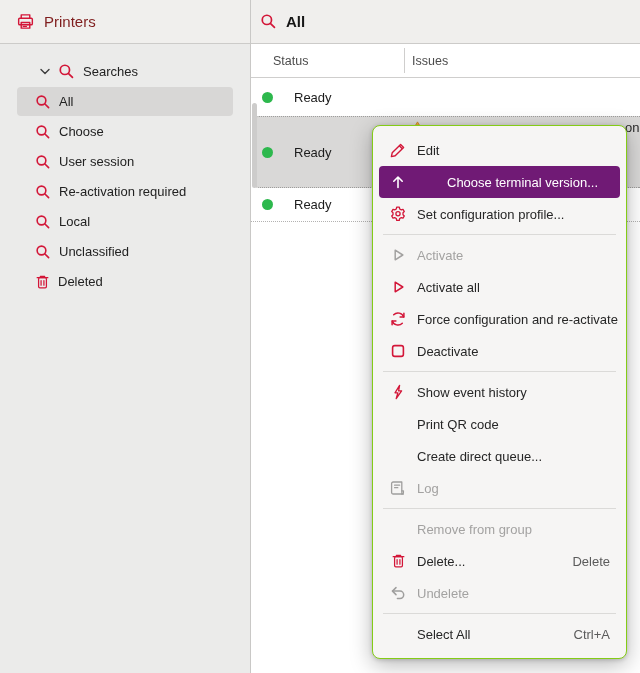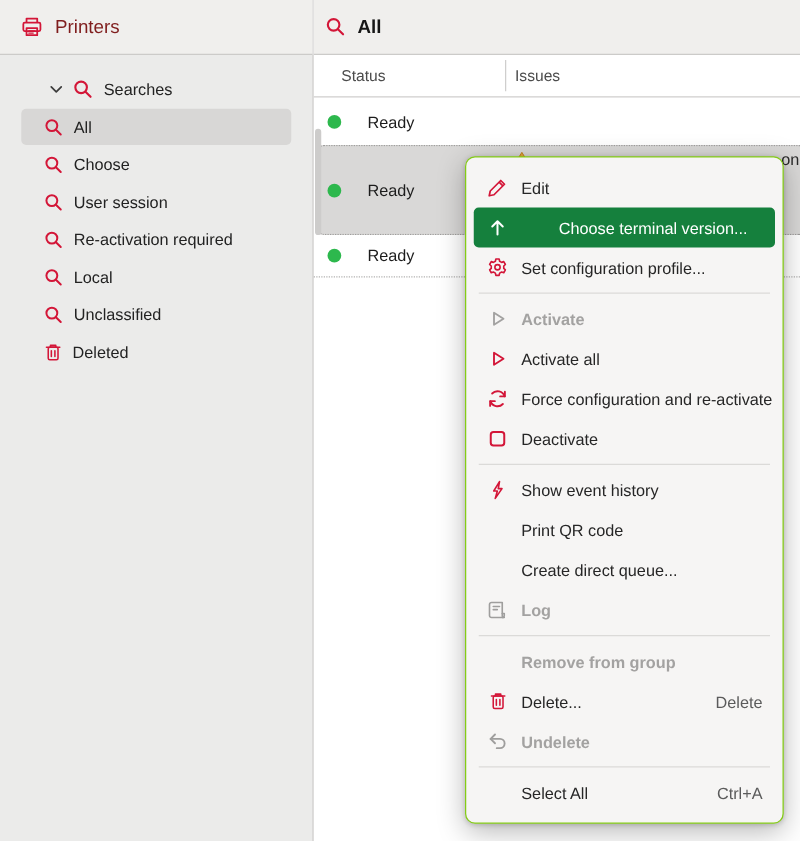--- a/index.html
+++ b/index.html
@@ -58,22 +58,22 @@
   .context-menu { position:absolute; left:372px; top:125px; width:255px;
     background:#f6f5f4; border:1px solid #84cc16; border-radius:8px;
     box-shadow:0 6px 22px rgba(0,0,0,.28), 0 1px 4px rgba(0,0,0,.18);
     padding:8px 6px; z-index:10; }
   .menu-item { height:32px; display:flex; align-items:center; gap:10px;
     padding:0 10px; border-radius:4px; color:#262626; cursor:default; }
   .menu-item .micn { width:18px; height:18px; display:inline-flex;
     align-items:center; justify-content:center; }
   .menu-item .mlbl { white-space:nowrap; }
   .menu-item .shortcut { margin-left:auto; color:#5b5b5b; }
-  .menu-item.highlighted { background:#15803d; color:#fff;gap:40px; }
-  .menu-item.disabled { color:#a3a2a1;font-weight:bold; }
+  .menu-item.highlighted { background:#701a75; color:#fff;gap:40px; }
+  .menu-item.disabled { color:#a3a2a1; }
   .menu-sep { height:1px; background:#dbdad8; margin:4px 4px; }
 </style>
 </head>
 <body>
 
 <div class="app">
 
   <div class="sidebar">
     <div class="sidebar-header">
       <span class="icn">

